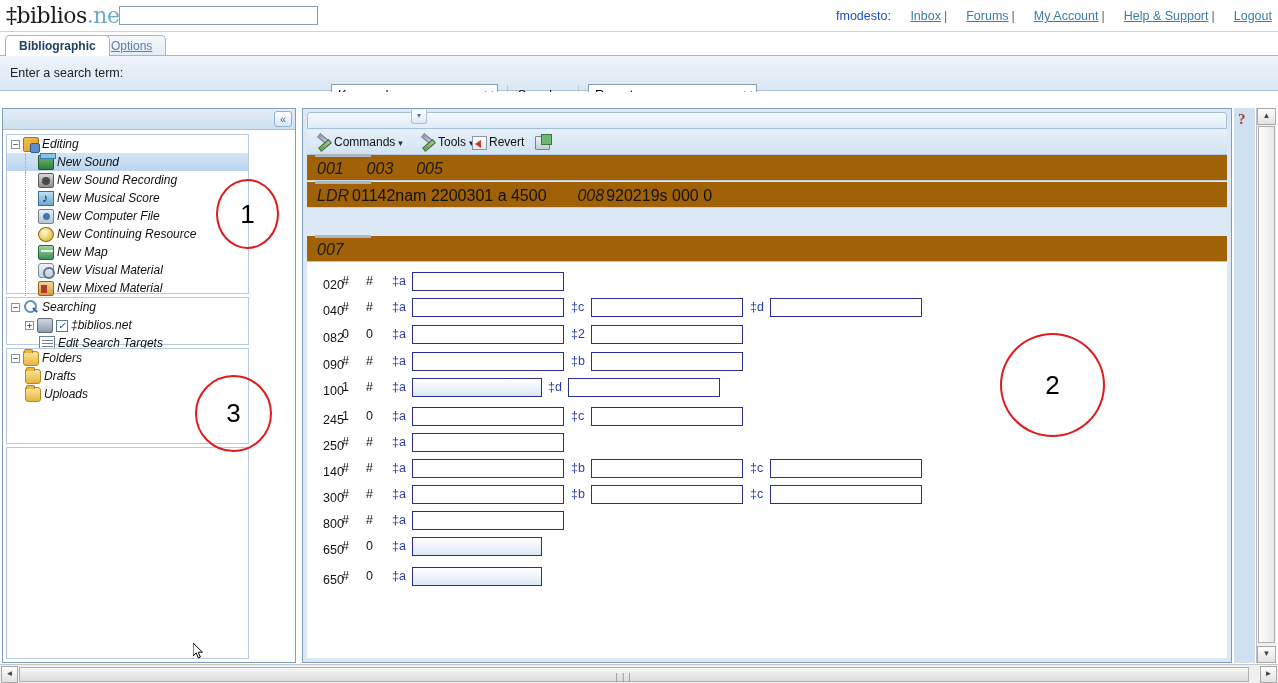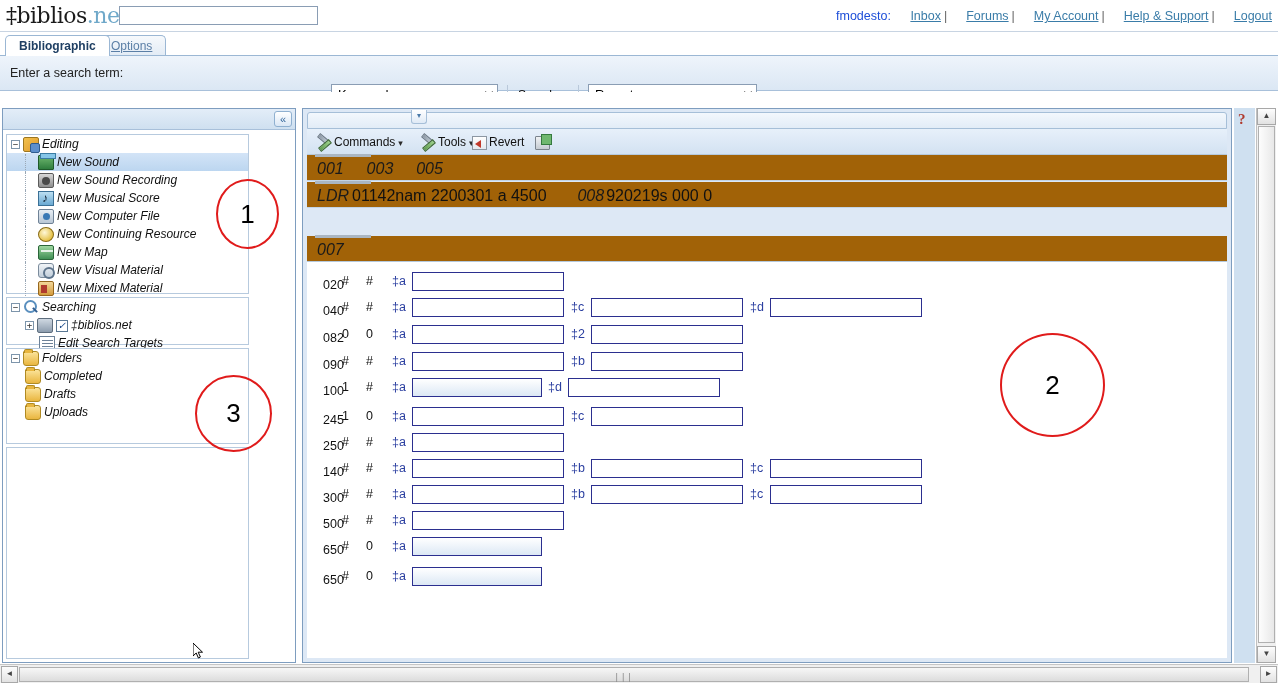--- a/index.html
+++ b/index.html
@@ -429,23 +429,20 @@
     <div class="tnode">
       <span class="indent2"></span><span class="ico ico-editsearch"></span><span>Edit Search Targets</span>
     </div>
   </div>
 
   <div class="treegroup" id="group-folders">
     <div class="tnode">
       <span class="toggle">−</span><span class="ico ico-folder"></span><span>Folders</span>
     </div>
     <div class="tnode">
-      <span class="indent"></span><span class="ico ico-folder"></span><span>Completed</span>
-    </div>
-    <div class="tnode">
       <span class="indent"></span><span class="ico ico-folder"></span><span>Drafts</span>
     </div>
     <div class="tnode">
       <span class="indent"></span><span class="ico ico-folder"></span><span>Uploads</span>
     </div>
   </div>
 
   <div class="treegroup" id="group-blank"></div>
 </div>
 
@@ -585,21 +582,21 @@
       <span class="vind2">#</span>
       <span class="sfcode" style="left:85px;">‡a</span>
       <input class="sfinput" style="left: 105px; width: 152px;" type="text" value="">
       <span class="sfcode" style="left:264px;">‡b</span>
       <input class="sfinput" style="left: 284px; width: 152px;" type="text" value="">
       <span class="sfcode" style="left:443px;">‡c</span>
       <input class="sfinput" style="left: 463px; width: 152px;" type="text" value="">
     </div>
 
     <div class="vrow" style="top:247px;">
-      <span class="vtag">500</span>
+      <span class="vtag">800</span>
       <span class="vind1">#</span>
       <span class="vind2">#</span>
       <span class="sfcode" style="left:85px;">‡a</span>
       <input class="sfinput" style="left: 105px; width: 152px;" type="text" value="">
     </div>
 
     <div class="vrow" style="top:273px;">
       <span class="vtag">650</span>
       <span class="vind1">#</span>
       <span class="vind2">0</span>

